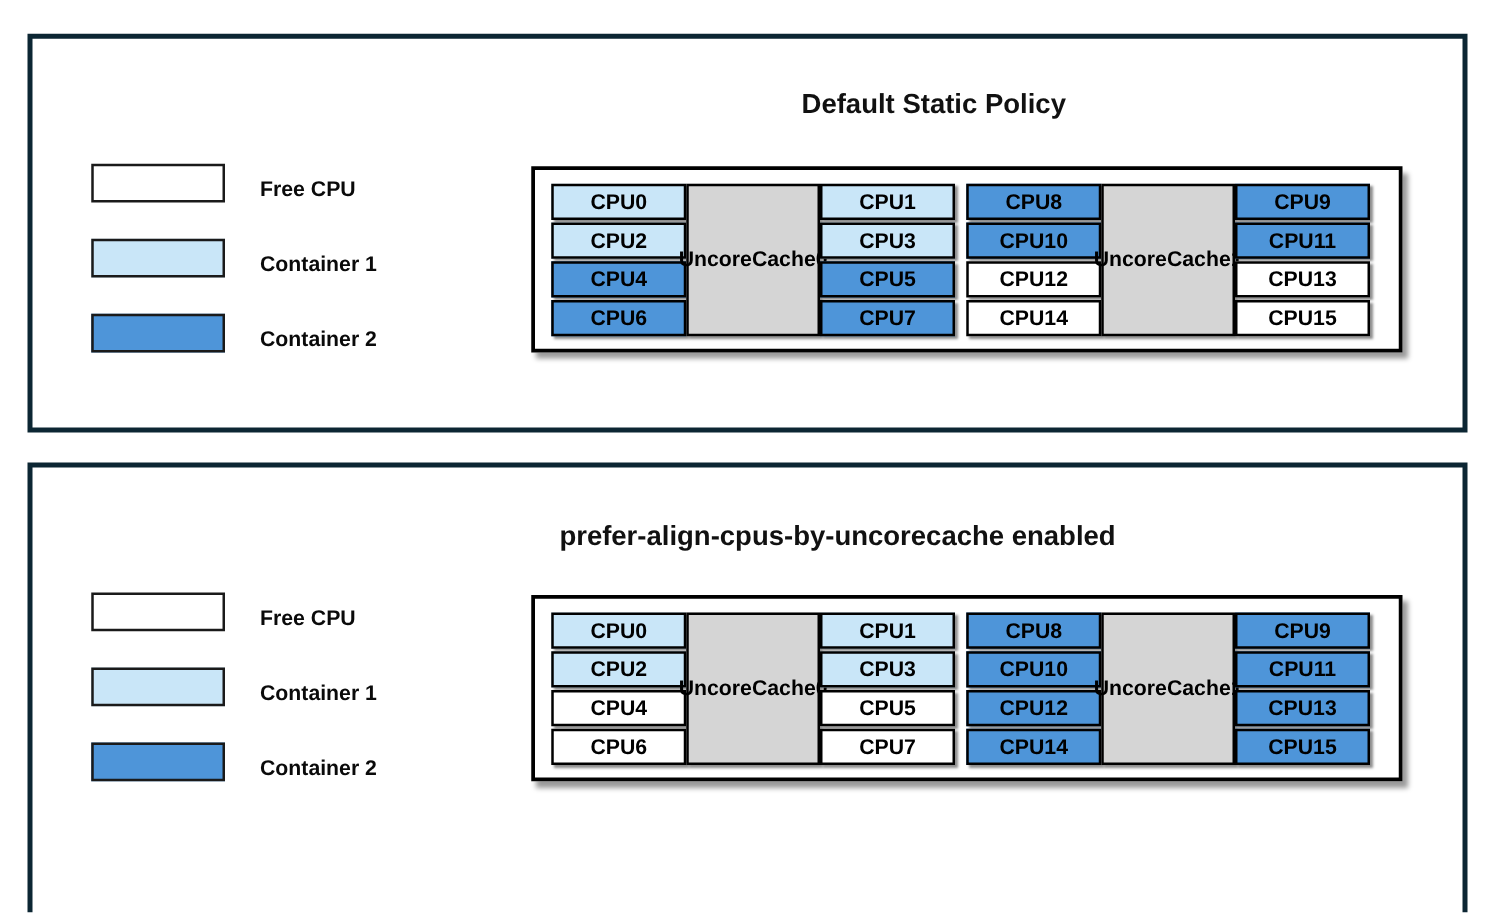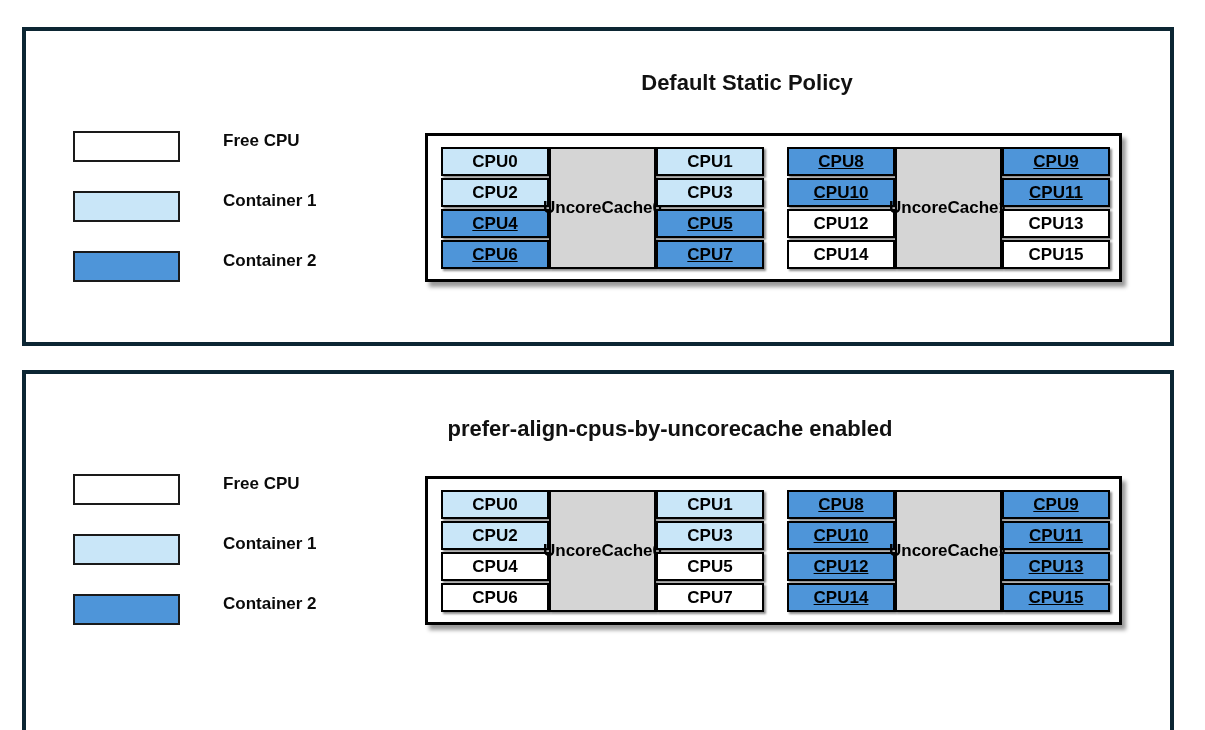--- a/index.html
+++ b/index.html
@@ -36,24 +36,23 @@
   .panel-1 .title { left: 644px; top: 42px; }
 
   .legend {
     position: absolute;
     left: 47px;
     top: 100px;
     width: 320px;
   }
   .legend-row {
     display: flex;
-    align-items: flex-start;
+    align-items: flex-end;
     height: 31px;
     margin-bottom: 29px;
-    gap: 15px;
   }
   .swatch {
     width: 107px;
     height: 31px;
     border: 2px solid #1a1a1a;
     flex: 0 0 107px;
   }
   .legend-label {
     margin-left: 28px;
     font-size: 17px;
@@ -65,21 +64,21 @@
     position: absolute;
     left: 399px;
     top: 102px;
     width: 697px;
     height: 149px;
     background: #ffffff;
     border: 3px solid #000;
     box-shadow: 4px 5px 4px rgba(0,0,0,0.4);
     padding: 11px 13px 10px 13px;
     display: flex;
-    gap: 23px;
+    gap: 9px;
   }
   .group { display: flex; }
   .cpu-col {
     display: flex;
     flex-direction: column;
     width: 108px;
   }
   .cpu-cell {
     height: 29px;
     margin-bottom: 2px;
@@ -103,21 +102,21 @@
     flex-direction: row;
     align-items: center;
     justify-content: center;
     font-size: 17px;
     font-weight: bold;
     line-height: 1.25;
     text-align: center;
   }
   .free { background: var(--free, #ffffff); }
   .c1   { background: var(--c1, #c9e6f8); }
-  .c2   { background: var(--c2, #4e95d9); text-decoration: underline; }
+  .c2   { background: var(--c2, #4e95d9); }
 </style>
 </head>
 <body>
 
 <div class="page">
 
   <section class="panel panel-0">
     <div class="title">Default Static Policy</div>
     <div class="legend">
         <div class="legend-row">

